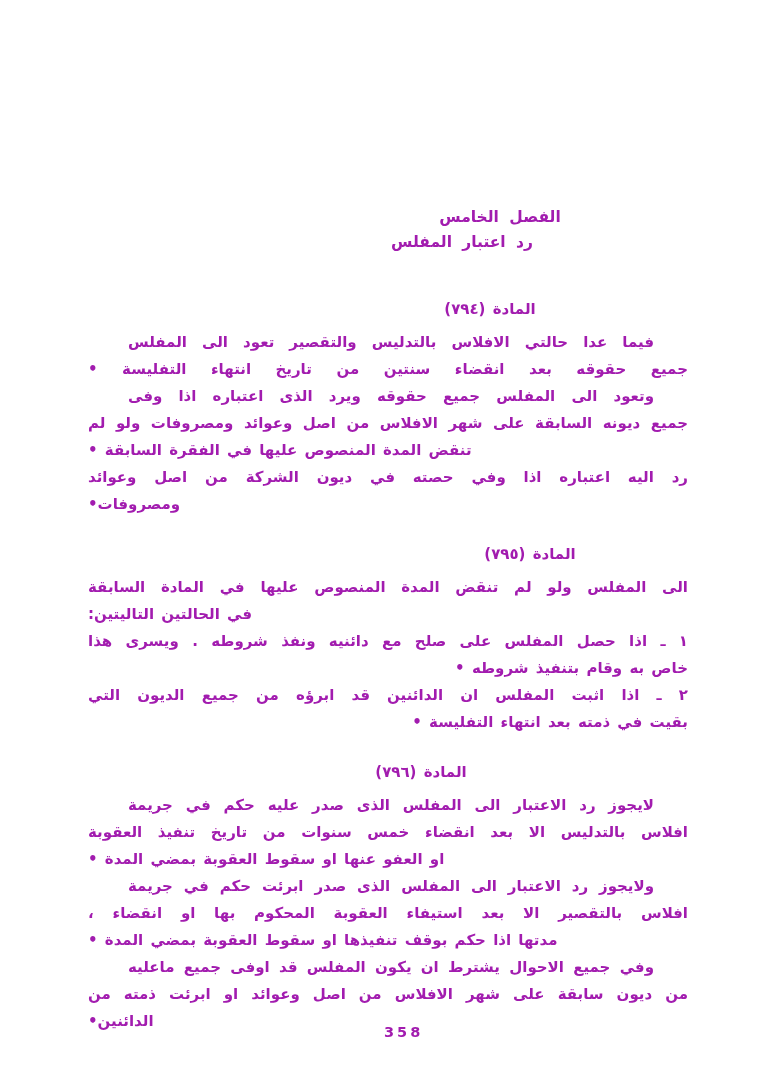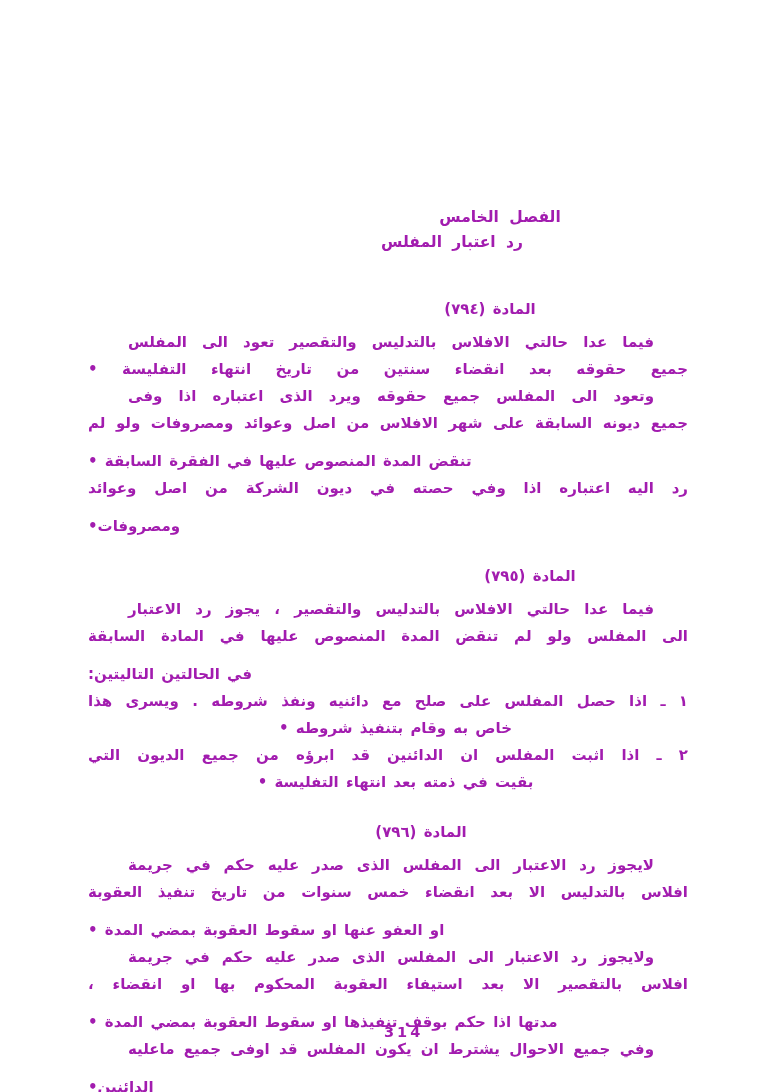--- a/index.html
+++ b/index.html
@@ -22,21 +22,21 @@
   }
   .chapter{margin-bottom:18px;}
   .ch{
     font-size:15.5px;
     line-height:25px;
     text-align:center;
     position:relative;
     word-spacing:5px;
   }
   .ch.l1{left:112px;}
-  .ch.l2{left:64px;}
+  .ch.l2{left:74px;}
   .article .heading{
     font-size:15px;
     line-height:20px;
     text-align:center;
     position:relative;
     padding:26px 0 10px 0;
     word-spacing:2px;
   }
   #h794{left:102px;}
   #h795{left:142px;}
@@ -47,22 +47,22 @@
     word-spacing:2px;
     white-space:normal;
   }
   
   .line.j{text-align:justify;text-align-last:justify;}
   
   .line.jf{text-align:justify;text-align-last:justify;padding-right:34px;margin-left:40px;}
   
   .line.h{text-align:justify;text-align-last:justify;padding-right:38px;}
   
-  .line.e{text-align:left;margin-top:11px;}
-  .line.e2{text-align:center;padding-left:15px;}
+  .line.e{text-align:left;}
+  .line.e2{text-align:right;padding-left:15px;}
   .pagenum{
     position:absolute;
     top:1024px;
     left:384px;
     font-size:14.5px;
     letter-spacing:3px;
     font-weight:700;
   }
 </style>
 </head>
@@ -80,35 +80,35 @@
           <div class="line jf">فيما عدا حالتي الافلاس بالتدليس والتقصير تعود الى المفلس</div>
           <div class="line j">جميع حقوقه بعد انقضاء سنتين من تاريخ انتهاء التفليسة •</div>
           <div class="line jf">وتعود الى المفلس جميع حقوقه ويرد الذى اعتباره اذا وفى</div>
           <div class="line j">جميع ديونه السابقة على شهر الافلاس من اصل وعوائد ومصروفات ولو لم</div>
           <div class="line e">تنقض المدة المنصوص عليها في الفقرة السابقة •</div>
           <div class="line j">رد اليه اعتباره اذا وفي حصته في ديون الشركة من اصل وعوائد</div>
           <div class="line e">ومصروفات•</div>
         </section>
         <section class="article">
           <div class="heading" id="h795">المادة (٧٩٥)</div>
-          <div class="line jf">فيما عدا حالتي الافلاس بالتدليس والتقصير ، يجوز رد الاعتبار</div>
           <div class="line j">الى المفلس ولو لم تنقض المدة المنصوص عليها في المادة السابقة</div>
           <div class="line e">في الحالتين التاليتين:</div>
           <div class="line j">١ ـ اذا حصل المفلس على صلح مع دائنيه ونفذ شروطه . ويسرى هذا</div>
           <div class="line e2">خاص به وقام بتنفيذ شروطه •</div>
           <div class="line j">٢ ـ اذا اثبت المفلس ان الدائنين قد ابرؤه من جميع الديون التي</div>
           <div class="line e2">بقيت في ذمته بعد انتهاء التفليسة •</div>
         </section>
         <section class="article">
           <div class="heading" id="h796">المادة (٧٩٦)</div>
           <div class="line jf">لايجوز رد الاعتبار الى المفلس الذى صدر عليه حكم في جريمة</div>
           <div class="line j">افلاس بالتدليس الا بعد انقضاء خمس سنوات من تاريخ تنفيذ العقوبة</div>
           <div class="line e">او العفو عنها او سقوط العقوبة بمضي المدة •</div>
-          <div class="line jf">ولايجوز رد الاعتبار الى المفلس الذى صدر عليه حكم في جريمة</div>
+          <div class="line jf">ولايجوز رد الاعتبار الى المفلس الذى صدر ابرئت حكم في جريمة</div>
           <div class="line j">افلاس بالتقصير الا بعد استيفاء العقوبة المحكوم بها او انقضاء ،</div>
           <div class="line e">مدتها اذا حكم بوقف تنفيذها او سقوط العقوبة بمضي المدة •</div>
           <div class="line jf">وفي جميع الاحوال يشترط ان يكون المفلس قد اوفى جميع ماعليه</div>
+          <div class="line j">من ديون سابقة على شهر الافلاس من اصل وعوائد او ابرئت ذمته من</div>
           <div class="line e">الدائنين•</div>
         </section>
       </div>
   </div>
-  <div class="pagenum">314</div>
+  <div class="pagenum">358</div>
 </div>
 
 </body></html>

